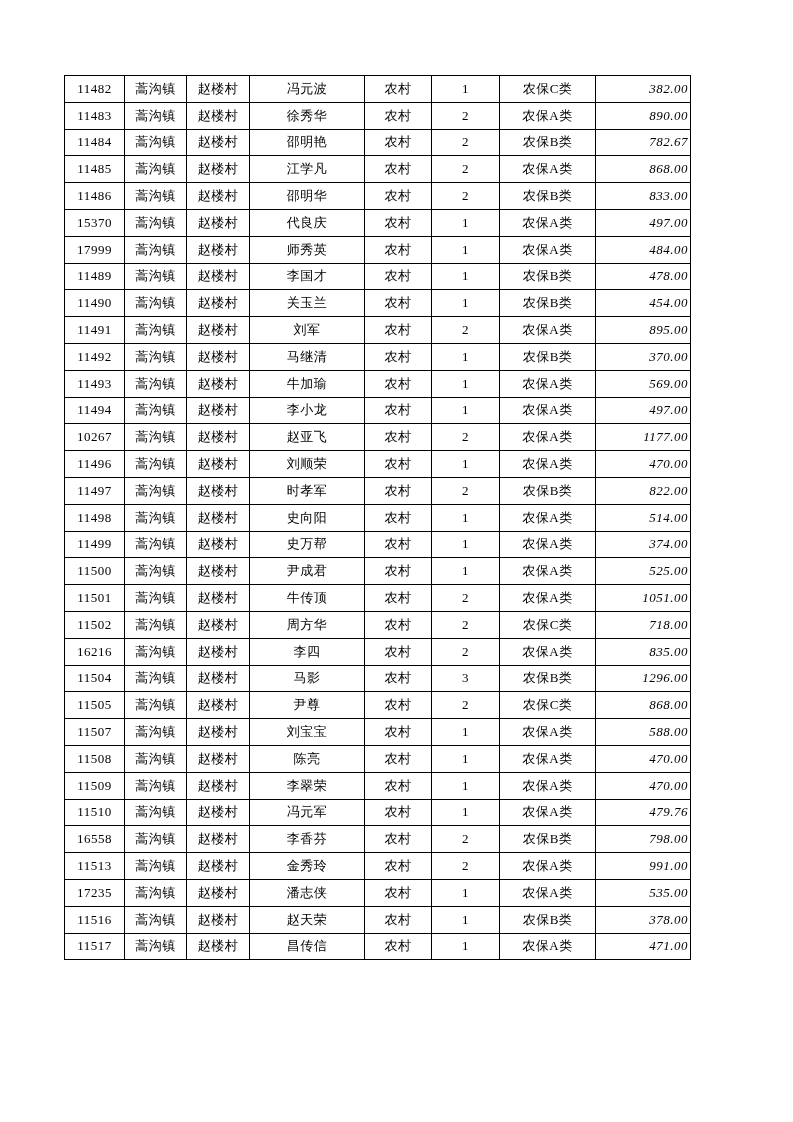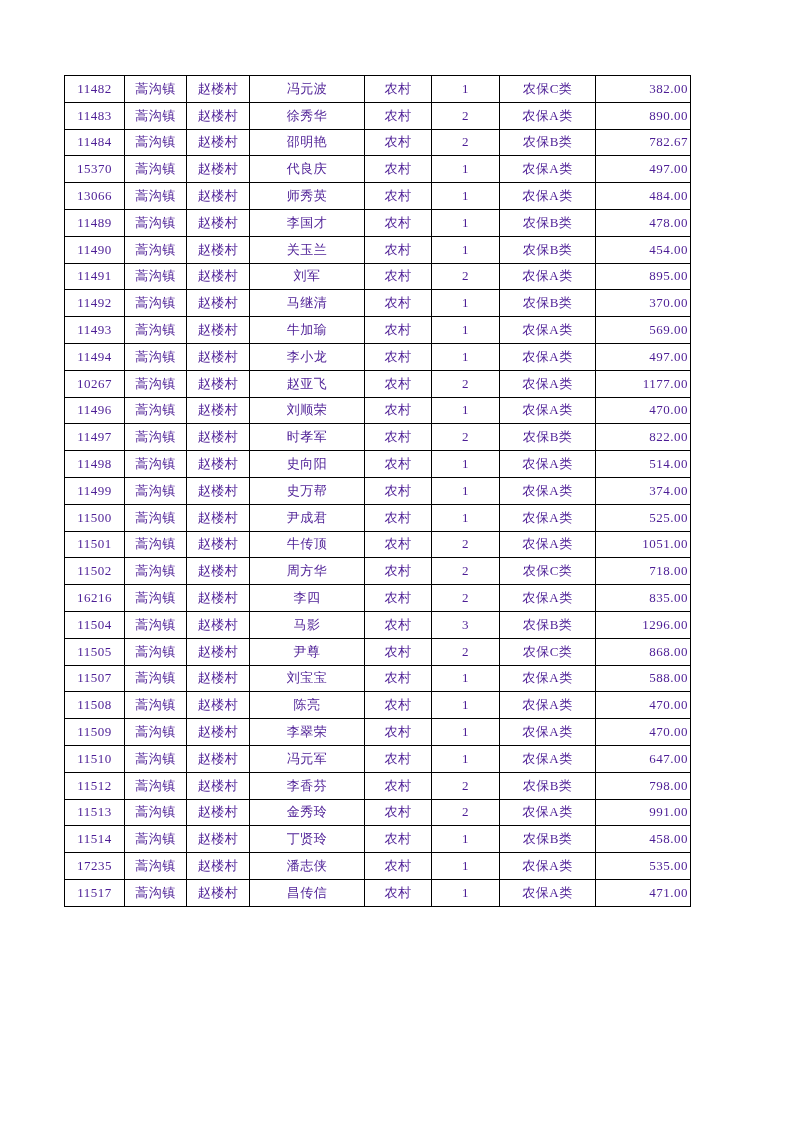--- a/index.html
+++ b/index.html
@@ -7,41 +7,41 @@
     padding: 0;
     background: #ffffff;
   }
   .page {
     position: relative;
     width: 793px;
     height: 1122px;
     background: #ffffff;
     overflow: hidden;
     font-family: "Liberation Serif", "DejaVu Serif", serif;
-    color: #4c1d95;
+    color: #000000;
   }
   table.data-table {
     position: absolute;
     top: 75px;
     left: 64px;
     width: 626px;
     border-collapse: collapse;
     table-layout: fixed;
     font-size: 13px;
   }
   table.data-table td {
     border: 1px solid #000000;
     height: 25.8px;
     padding: 0 2px;
     overflow: hidden;
     white-space: nowrap;
     letter-spacing: 0.5px;
   }
   td.align-center { text-align: center; }
-  td.align-right  { text-align: right; padding-right: 26px; }
+  td.align-right  { text-align: right; padding-right: 26px; font-style: italic; }
 </style>
 </head>
 <body>
 
 <div class="page">
   <table class="data-table">
     <colgroup>
       <col style="width: 60px">
       <col style="width: 62px">
       <col style="width: 63px">
@@ -76,31 +76,51 @@
           <td class="align-center">11484</td>
           <td class="align-center">蒿沟镇</td>
           <td class="align-center">赵楼村</td>
           <td class="align-center">邵明艳</td>
           <td class="align-center">农村</td>
           <td class="align-center">2</td>
           <td class="align-center">农保B类</td>
           <td class="align-right">782.67</td>
         </tr>
         <tr>
+          <td class="align-center">11485</td>
+          <td class="align-center">蒿沟镇</td>
+          <td class="align-center">赵楼村</td>
+          <td class="align-center">江学凡</td>
+          <td class="align-center">农村</td>
+          <td class="align-center">2</td>
+          <td class="align-center">农保A类</td>
+          <td class="align-right">868.00</td>
+        </tr>
+        <tr>
+          <td class="align-center">11486</td>
+          <td class="align-center">蒿沟镇</td>
+          <td class="align-center">赵楼村</td>
+          <td class="align-center">邵明华</td>
+          <td class="align-center">农村</td>
+          <td class="align-center">2</td>
+          <td class="align-center">农保B类</td>
+          <td class="align-right">833.00</td>
+        </tr>
+        <tr>
           <td class="align-center">15370</td>
           <td class="align-center">蒿沟镇</td>
           <td class="align-center">赵楼村</td>
           <td class="align-center">代良庆</td>
           <td class="align-center">农村</td>
           <td class="align-center">1</td>
           <td class="align-center">农保A类</td>
           <td class="align-right">497.00</td>
         </tr>
         <tr>
-          <td class="align-center">13066</td>
+          <td class="align-center">17999</td>
           <td class="align-center">蒿沟镇</td>
           <td class="align-center">赵楼村</td>
           <td class="align-center">师秀英</td>
           <td class="align-center">农村</td>
           <td class="align-center">1</td>
           <td class="align-center">农保A类</td>
           <td class="align-right">484.00</td>
         </tr>
         <tr>
           <td class="align-center">11489</td>
@@ -303,61 +323,61 @@
           <td class="align-right">470.00</td>
         </tr>
         <tr>
           <td class="align-center">11510</td>
           <td class="align-center">蒿沟镇</td>
           <td class="align-center">赵楼村</td>
           <td class="align-center">冯元军</td>
           <td class="align-center">农村</td>
           <td class="align-center">1</td>
           <td class="align-center">农保A类</td>
-          <td class="align-right">647.00</td>
-        </tr>
-        <tr>
-          <td class="align-center">11512</td>
+          <td class="align-right">479.76</td>
+        </tr>
+        <tr>
+          <td class="align-center">16558</td>
           <td class="align-center">蒿沟镇</td>
           <td class="align-center">赵楼村</td>
           <td class="align-center">李香芬</td>
           <td class="align-center">农村</td>
           <td class="align-center">2</td>
           <td class="align-center">农保B类</td>
           <td class="align-right">798.00</td>
         </tr>
         <tr>
           <td class="align-center">11513</td>
           <td class="align-center">蒿沟镇</td>
           <td class="align-center">赵楼村</td>
           <td class="align-center">金秀玲</td>
           <td class="align-center">农村</td>
           <td class="align-center">2</td>
           <td class="align-center">农保A类</td>
           <td class="align-right">991.00</td>
         </tr>
         <tr>
-          <td class="align-center">11514</td>
-          <td class="align-center">蒿沟镇</td>
-          <td class="align-center">赵楼村</td>
-          <td class="align-center">丁贤玲</td>
-          <td class="align-center">农村</td>
-          <td class="align-center">1</td>
-          <td class="align-center">农保B类</td>
-          <td class="align-right">458.00</td>
-        </tr>
-        <tr>
           <td class="align-center">17235</td>
           <td class="align-center">蒿沟镇</td>
           <td class="align-center">赵楼村</td>
           <td class="align-center">潘志侠</td>
           <td class="align-center">农村</td>
           <td class="align-center">1</td>
           <td class="align-center">农保A类</td>
           <td class="align-right">535.00</td>
+        </tr>
+        <tr>
+          <td class="align-center">11516</td>
+          <td class="align-center">蒿沟镇</td>
+          <td class="align-center">赵楼村</td>
+          <td class="align-center">赵天荣</td>
+          <td class="align-center">农村</td>
+          <td class="align-center">1</td>
+          <td class="align-center">农保B类</td>
+          <td class="align-right">378.00</td>
         </tr>
         <tr>
           <td class="align-center">11517</td>
           <td class="align-center">蒿沟镇</td>
           <td class="align-center">赵楼村</td>
           <td class="align-center">昌传信</td>
           <td class="align-center">农村</td>
           <td class="align-center">1</td>
           <td class="align-center">农保A类</td>
           <td class="align-right">471.00</td>

